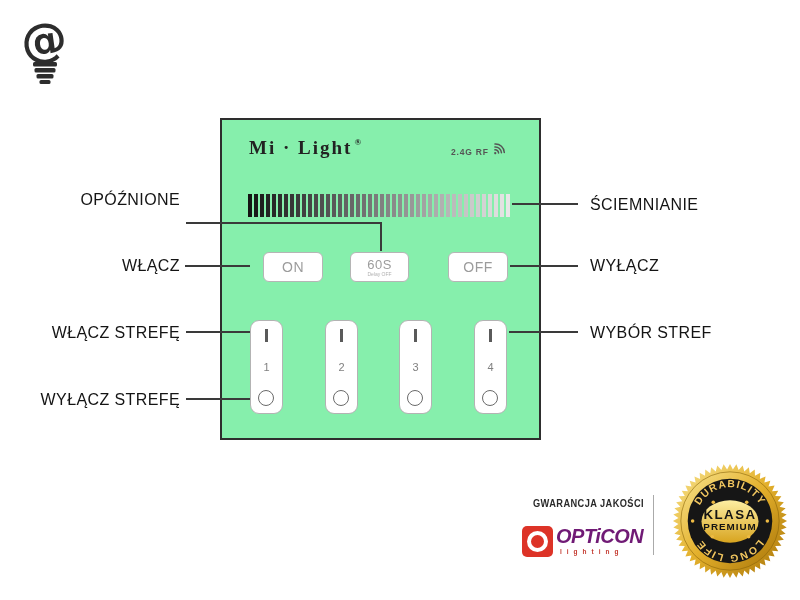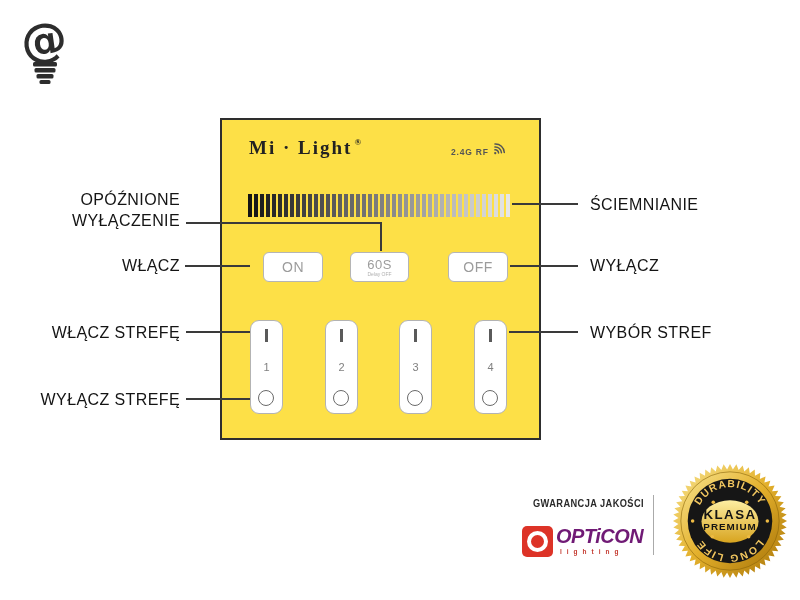--- a/index.html
+++ b/index.html
@@ -8,21 +8,21 @@
 
   
   .shop-logo{position:absolute;left:18px;top:12px;display:flex;align-items:center;}
   .shop-logo svg{display:block;}
   .shop-logo .wordmark{margin-left:8px;font-size:28px;color:#2f2f2f;letter-spacing:0;}
   .shop-logo .w-bold{font-weight:bold;}
   .shop-logo .w-light{font-weight:normal;color:#3d3d3d;}
 
   
   .panel{position:absolute;left:220px;top:118px;width:321px;height:322px;
-         border:2px solid #2e2e2e;background:#fde047;box-sizing:border-box;}
+         border:2px solid #2e2e2e;background:#86efac;box-sizing:border-box;}
   .panel *{position:absolute;box-sizing:border-box;}
   .brand{left:27px;top:17px;font-family:"Liberation Serif", serif;font-weight:bold;
          font-size:19px;letter-spacing:2px;color:#222;}
   .brand sup{font-size:9px;letter-spacing:0;position:relative;top:-2px;left:2px;}
   .rf{left:229px;top:22px;display:flex;align-items:flex-end;gap:2px;}
   .rf .rf-text{font-size:8.5px;font-weight:bold;color:#555;letter-spacing:0.8px;position:static;}
   .rf svg{position:static;transform:rotate(42deg);}
   .dim-bar{left:26px;top:74px;width:262px;height:23px;display:flex;gap:2px;}
   .dim-bar div{position:static;flex:1;}
   .pbtn{top:132px;height:30px;border:1px solid #b5b5b5;border-radius:6px;background:#fff;
@@ -176,21 +176,20 @@
 <div class="hline" style="left:186px;top:222px;width:196px;"></div>
 <div class="vline" style="left:380px;top:222px;height:29px;"></div>
 <div class="hline" style="left:185px;top:265px;width:65px;"></div>
 <div class="hline" style="left:510px;top:265px;width:68px;"></div>
 <div class="hline" style="left:186px;top:331px;width:64px;"></div>
 <div class="hline" style="left:509px;top:331px;width:69px;"></div>
 <div class="hline" style="left:186px;top:398px;width:64px;"></div>
 
 <div class="ann left two" style="top:189px;">
   <div>OPÓŹNIONE</div>
-  <div>WYŁĄCZENIE</div>
 </div>
 <div class="ann left" style="top:257px;">WŁĄCZ</div>
 <div class="ann left" style="top:324px;">WŁĄCZ STREFĘ</div>
 <div class="ann left" style="top:391px;">WYŁĄCZ STREFĘ</div>
 <div class="ann right" style="top:196px;">ŚCIEMNIANIE</div>
 <div class="ann right" style="top:257px;">WYŁĄCZ</div>
 <div class="ann right" style="top:324px;">WYBÓR STREF</div>
 
 <div class="quality">GWARANCJA JAKOŚCI</div>
 

